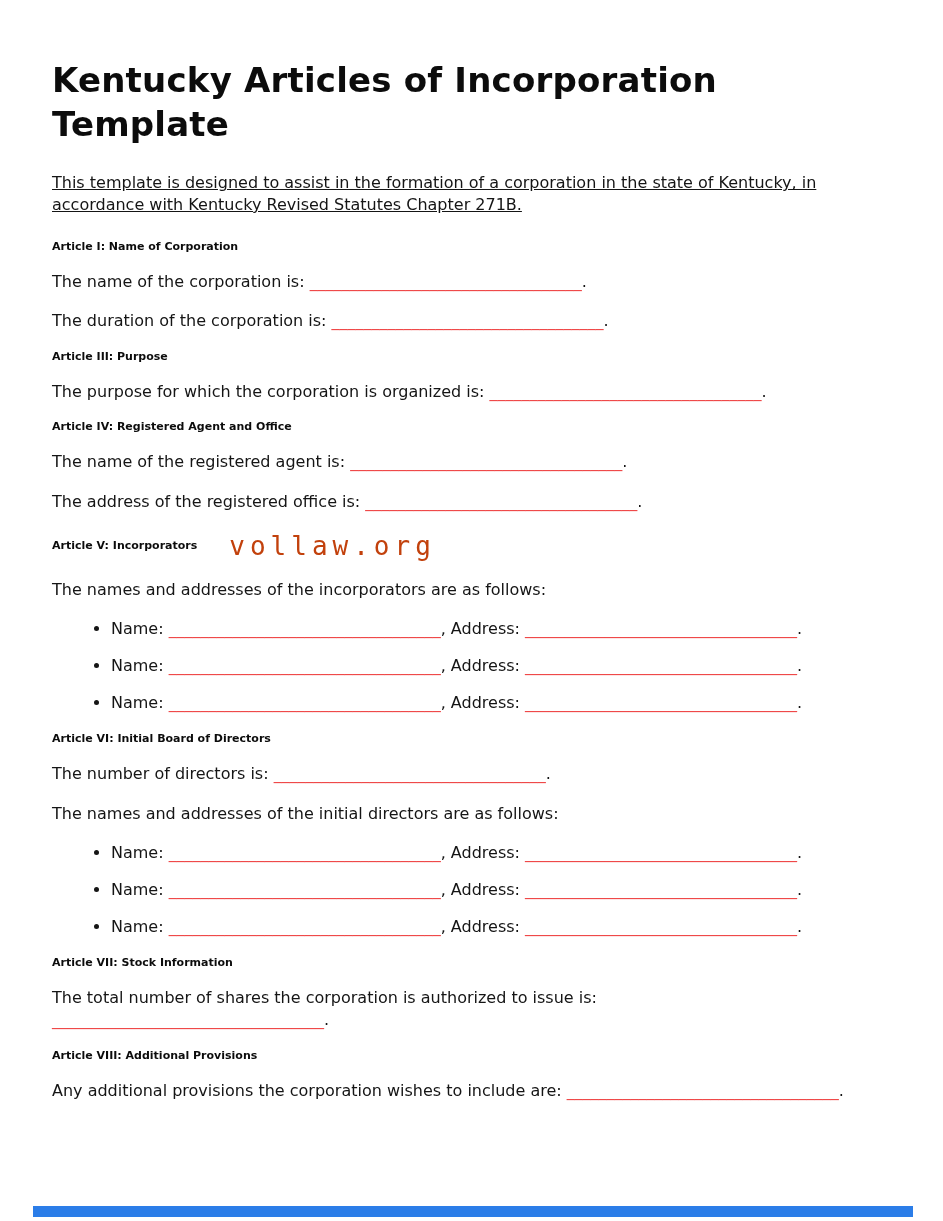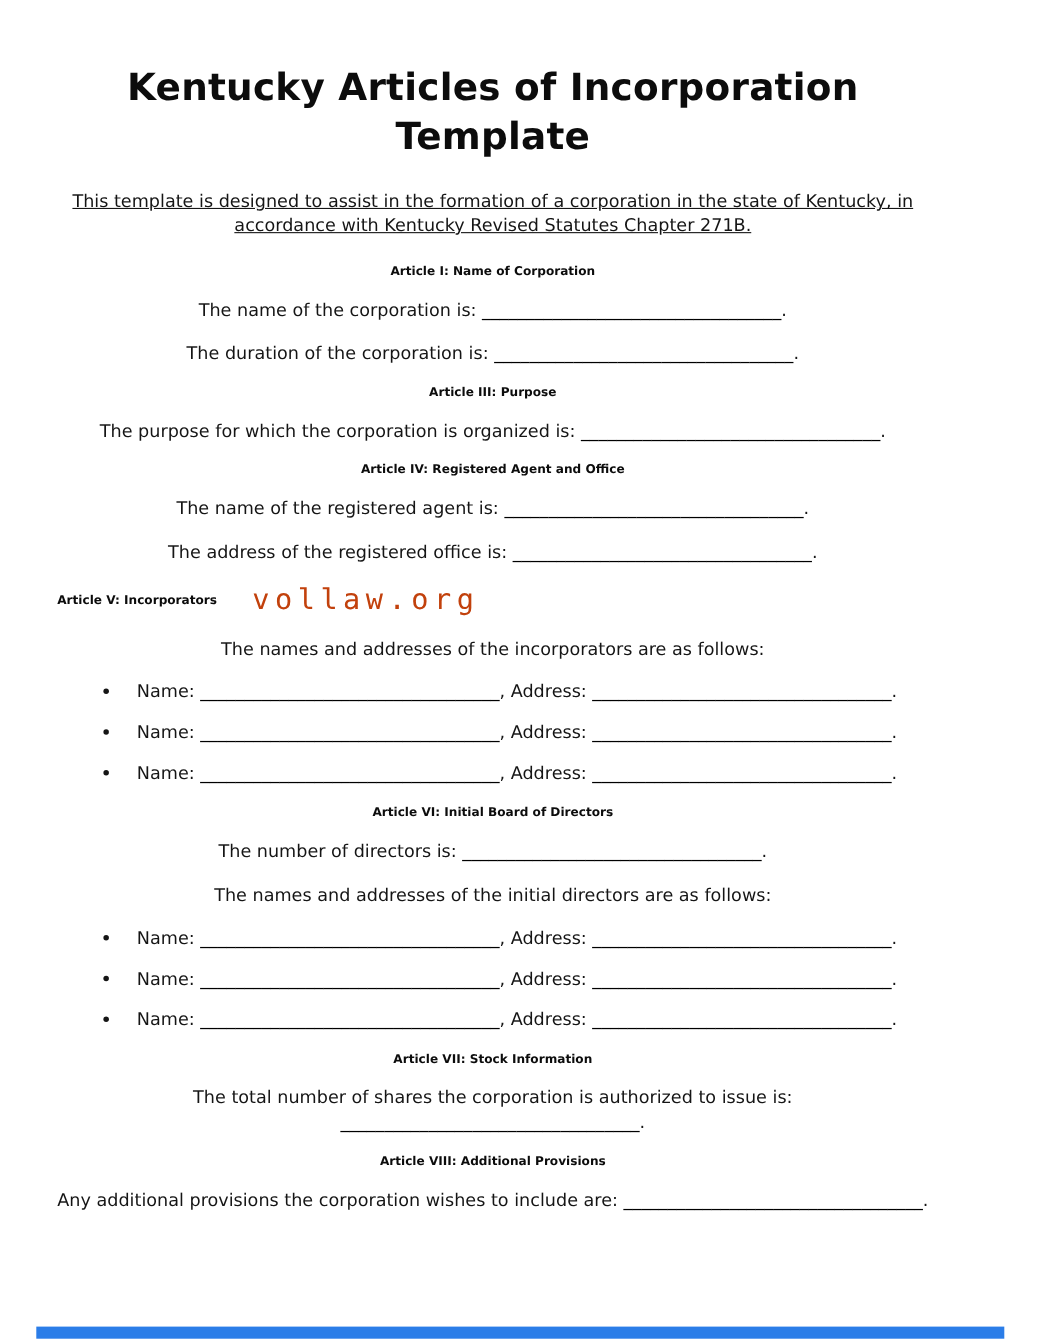--- a/index.html
+++ b/index.html
@@ -8,21 +8,20 @@
     height: 1221px;
     background: #ffffff;
     position: relative;
     font-family: "DejaVu Sans", "Liberation Sans", sans-serif;
     color: #151515;
     overflow: hidden;
   }
   .content {
     width: 792px;
     padding: 58px 0 0 52px;
-    text-align: center;
   }
   h1 {
     font-size: 34px;
     line-height: 1.3;
     font-weight: bold;
     margin: 0 0 26px 0;
     letter-spacing: 0.2px;
     color: #0c0c0c;
   }
   p.body-line {
@@ -63,21 +62,21 @@
     list-style: disc;
   }
   ul.fill-list li {
     font-size: 16px;
     line-height: 22px;
     margin: 15px;
     white-space: nowrap;
   }
   .blank {
     letter-spacing: 0;
-    color: #000000;
+    color: #ef4444;
     white-space: nowrap;
   }
   .bottom-bar {
     position: absolute;
     left: 33px;
     right: 30px;
     top: 1206px;
     height: 11px;
     background: #2B7DE8;
   }

